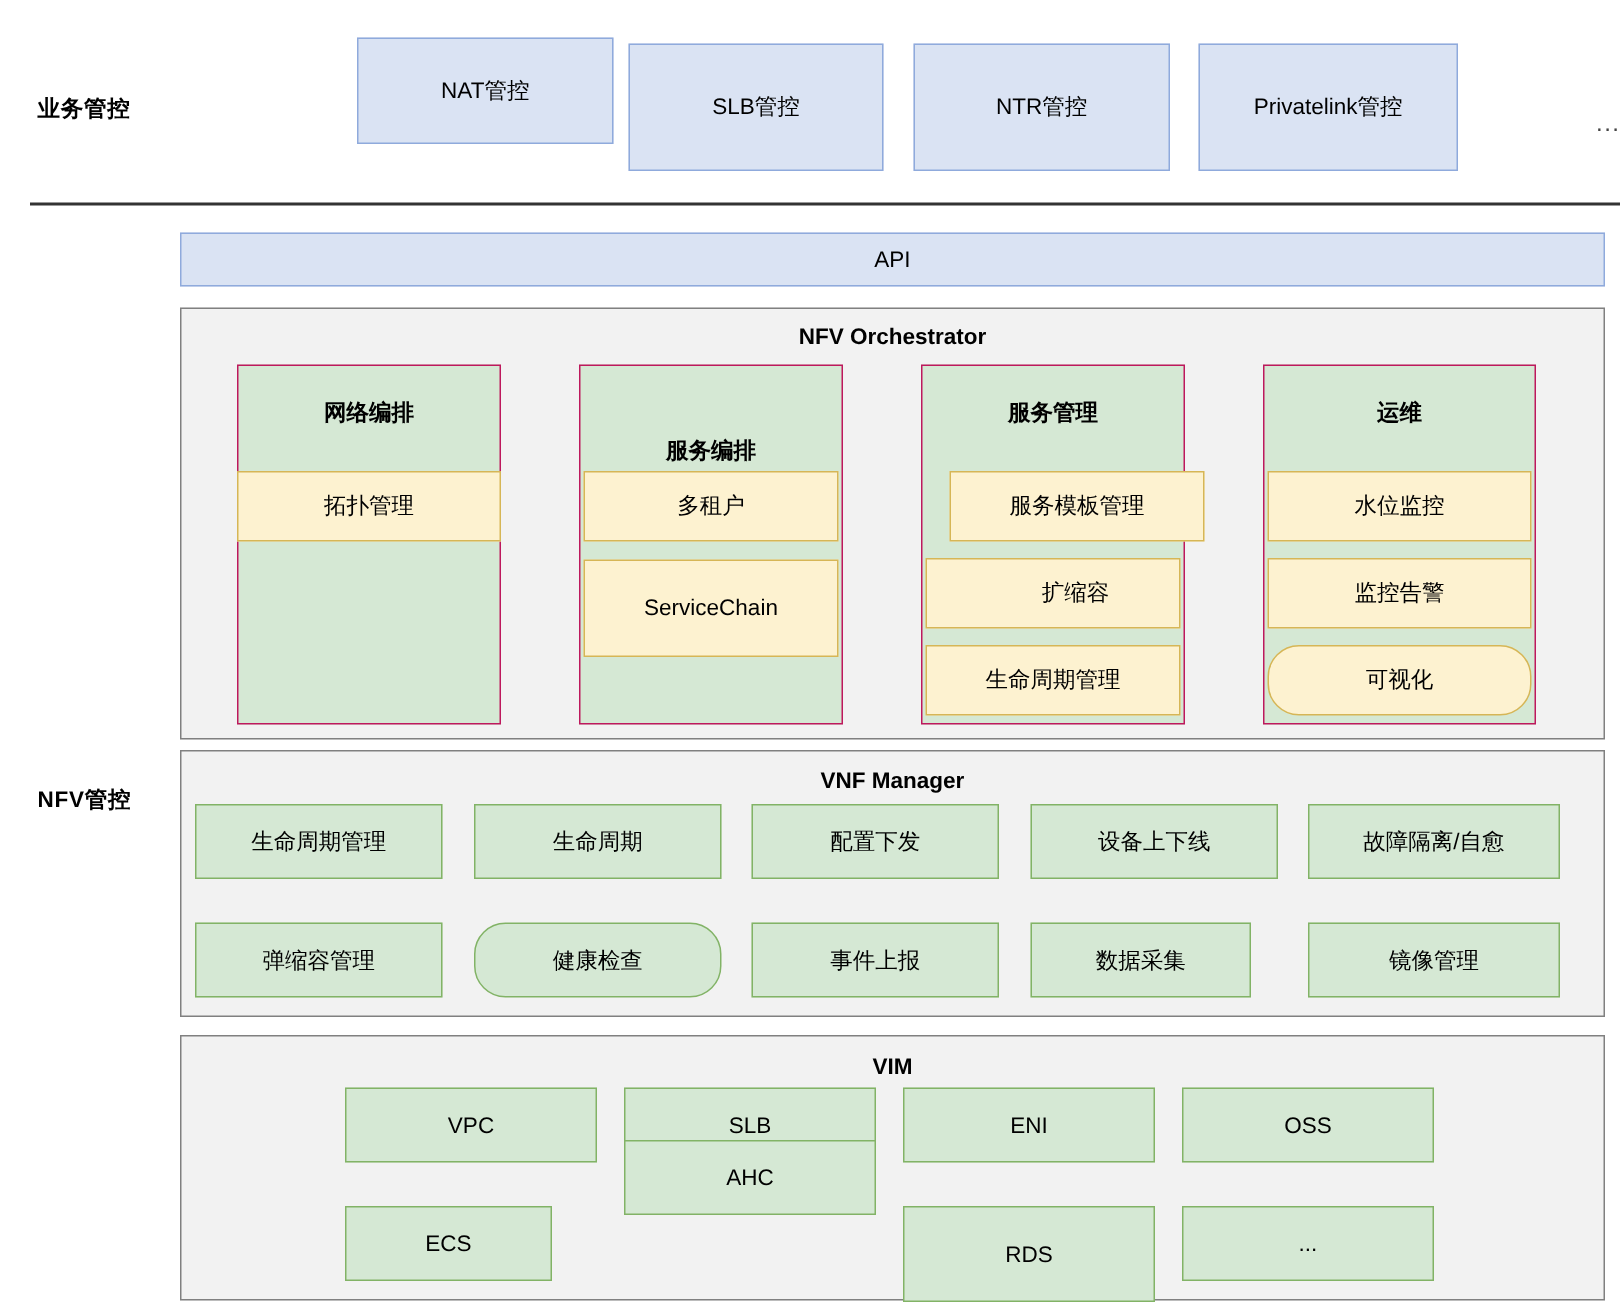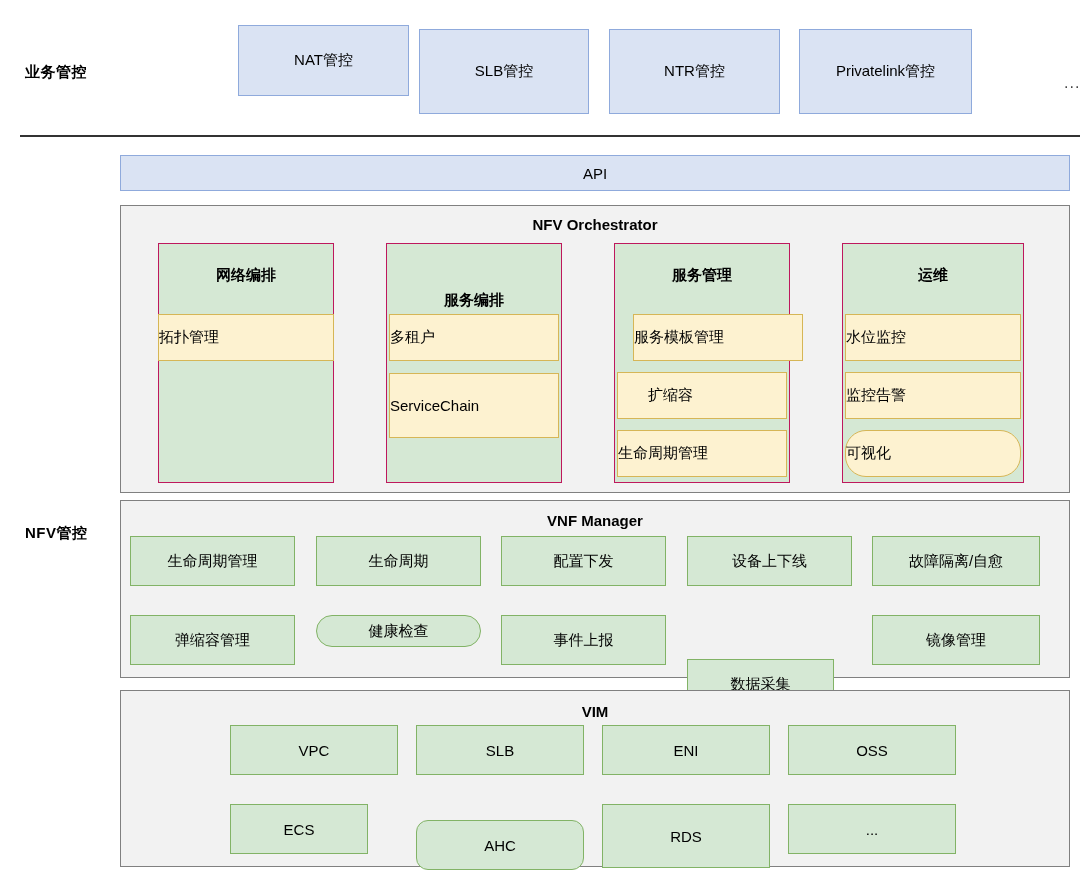--- a/index.html
+++ b/index.html
@@ -76,20 +76,21 @@
     font-weight: bold;
     font-size: 15px;
   }
 
   .yellow-box {
     background: #fdf2d0;
     border: 1px solid #d6b656;
     box-sizing: border-box;
     display: flex;
     align-items: center;
+    justify-content: center;
     font-size: 15px;
   }
 
   .green-box {
     background: #d5e8d4;
     border: 1px solid #82b366;
     box-sizing: border-box;
     display: flex;
     align-items: center;
     justify-content: center;
@@ -193,27 +194,27 @@
 <div class="abs green-box" style="left:687px; top:536px; width:165px; height:50px;">
   <span>设备上下线</span>
 </div>
 <div class="abs green-box" style="left:872px; top:536px; width:168px; height:50px;">
   <span>故障隔离/自愈</span>
 </div>
 
 <div class="abs green-box" style="left:130px; top:615px; width:165px; height:50px;">
   <span>弹缩容管理</span>
 </div>
-<div class="abs green-box" style="left:316px; top:615px; width:165px; height:32px;border-radius:21px;">
+<div class="abs green-box" style="left:316px; top:615px; width:165px; height:50px;border-radius:21px;">
   <span>健康检查</span>
 </div>
 <div class="abs green-box" style="left:501px; top:615px; width:165px; height:50px;">
   <span>事件上报</span>
 </div>
-<div class="abs green-box" style="left:687px; top:615px; width:147px; height:50px;margin-top:44px;">
+<div class="abs green-box" style="left:687px; top:615px; width:147px; height:50px;">
   <span>数据采集</span>
 </div>
 <div class="abs green-box" style="left:872px; top:615px; width:168px; height:50px;">
   <span>镜像管理</span>
 </div>
 
 <div class="abs panel" style="left:120px; top:690px; width:950px; height:177px;">
   <div class="panel-title" style="top:12px;text-align:center;">VIM</div>
 </div>
 
@@ -226,21 +227,21 @@
 <div class="abs green-box" style="left:602px; top:725px; width:168px; height:50px;">
   <span>ENI</span>
 </div>
 <div class="abs green-box" style="left:788px; top:725px; width:168px; height:50px;">
   <span>OSS</span>
 </div>
 
 <div class="abs green-box" style="left:230px; top:804px; width:138px; height:50px;">
   <span>ECS</span>
 </div>
-<div class="abs green-box" style="left:416px; top:820px; width:168px; height:50px;border-radius:12px;">
+<div class="abs green-box" style="left:416px; top:760px; width:168px; height:50px;">
   <span>AHC</span>
 </div>
 <div class="abs green-box" style="left:602px; top:804px; width:168px; height:64px;">
   <span>RDS</span>
 </div>
 <div class="abs green-box" style="left:788px; top:804px; width:168px; height:50px;">
   <span>...</span>
 </div>
 
 </body></html>

